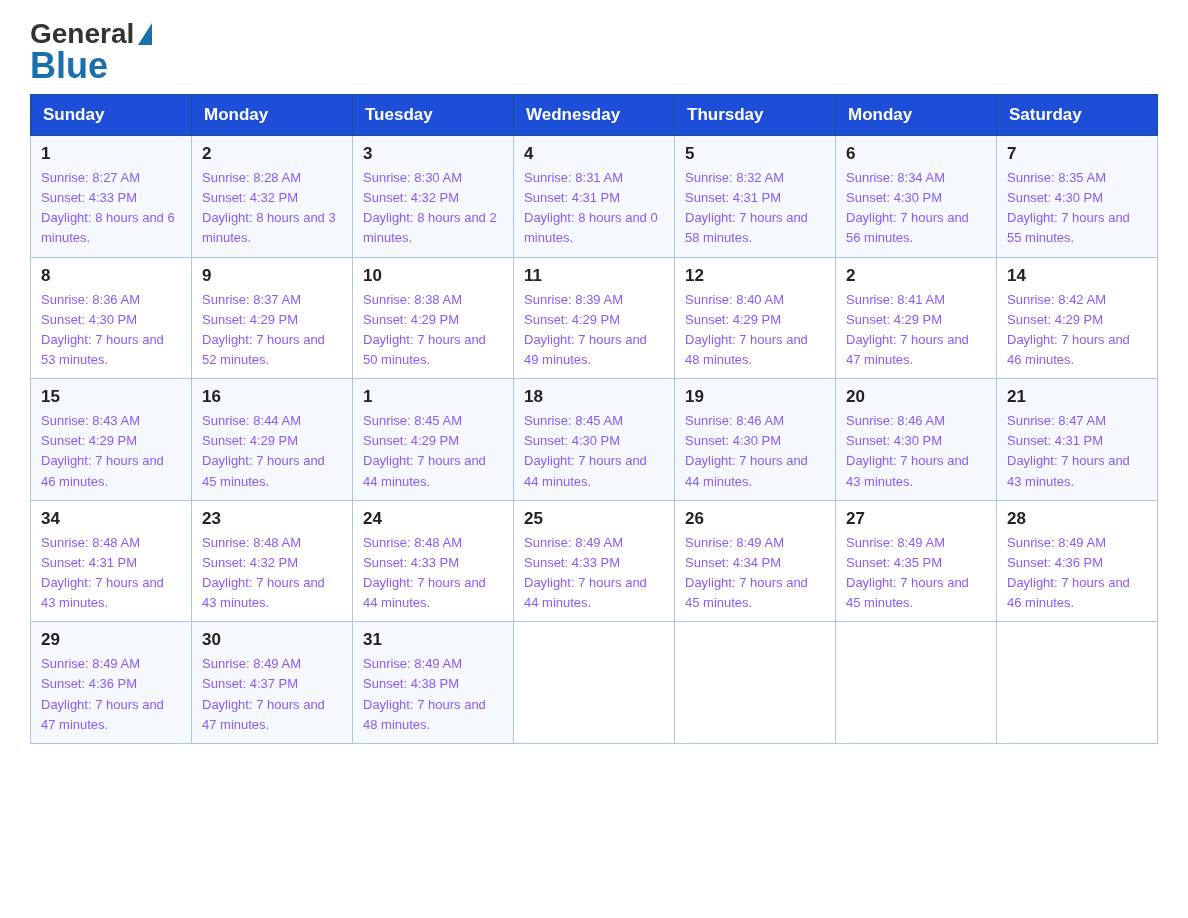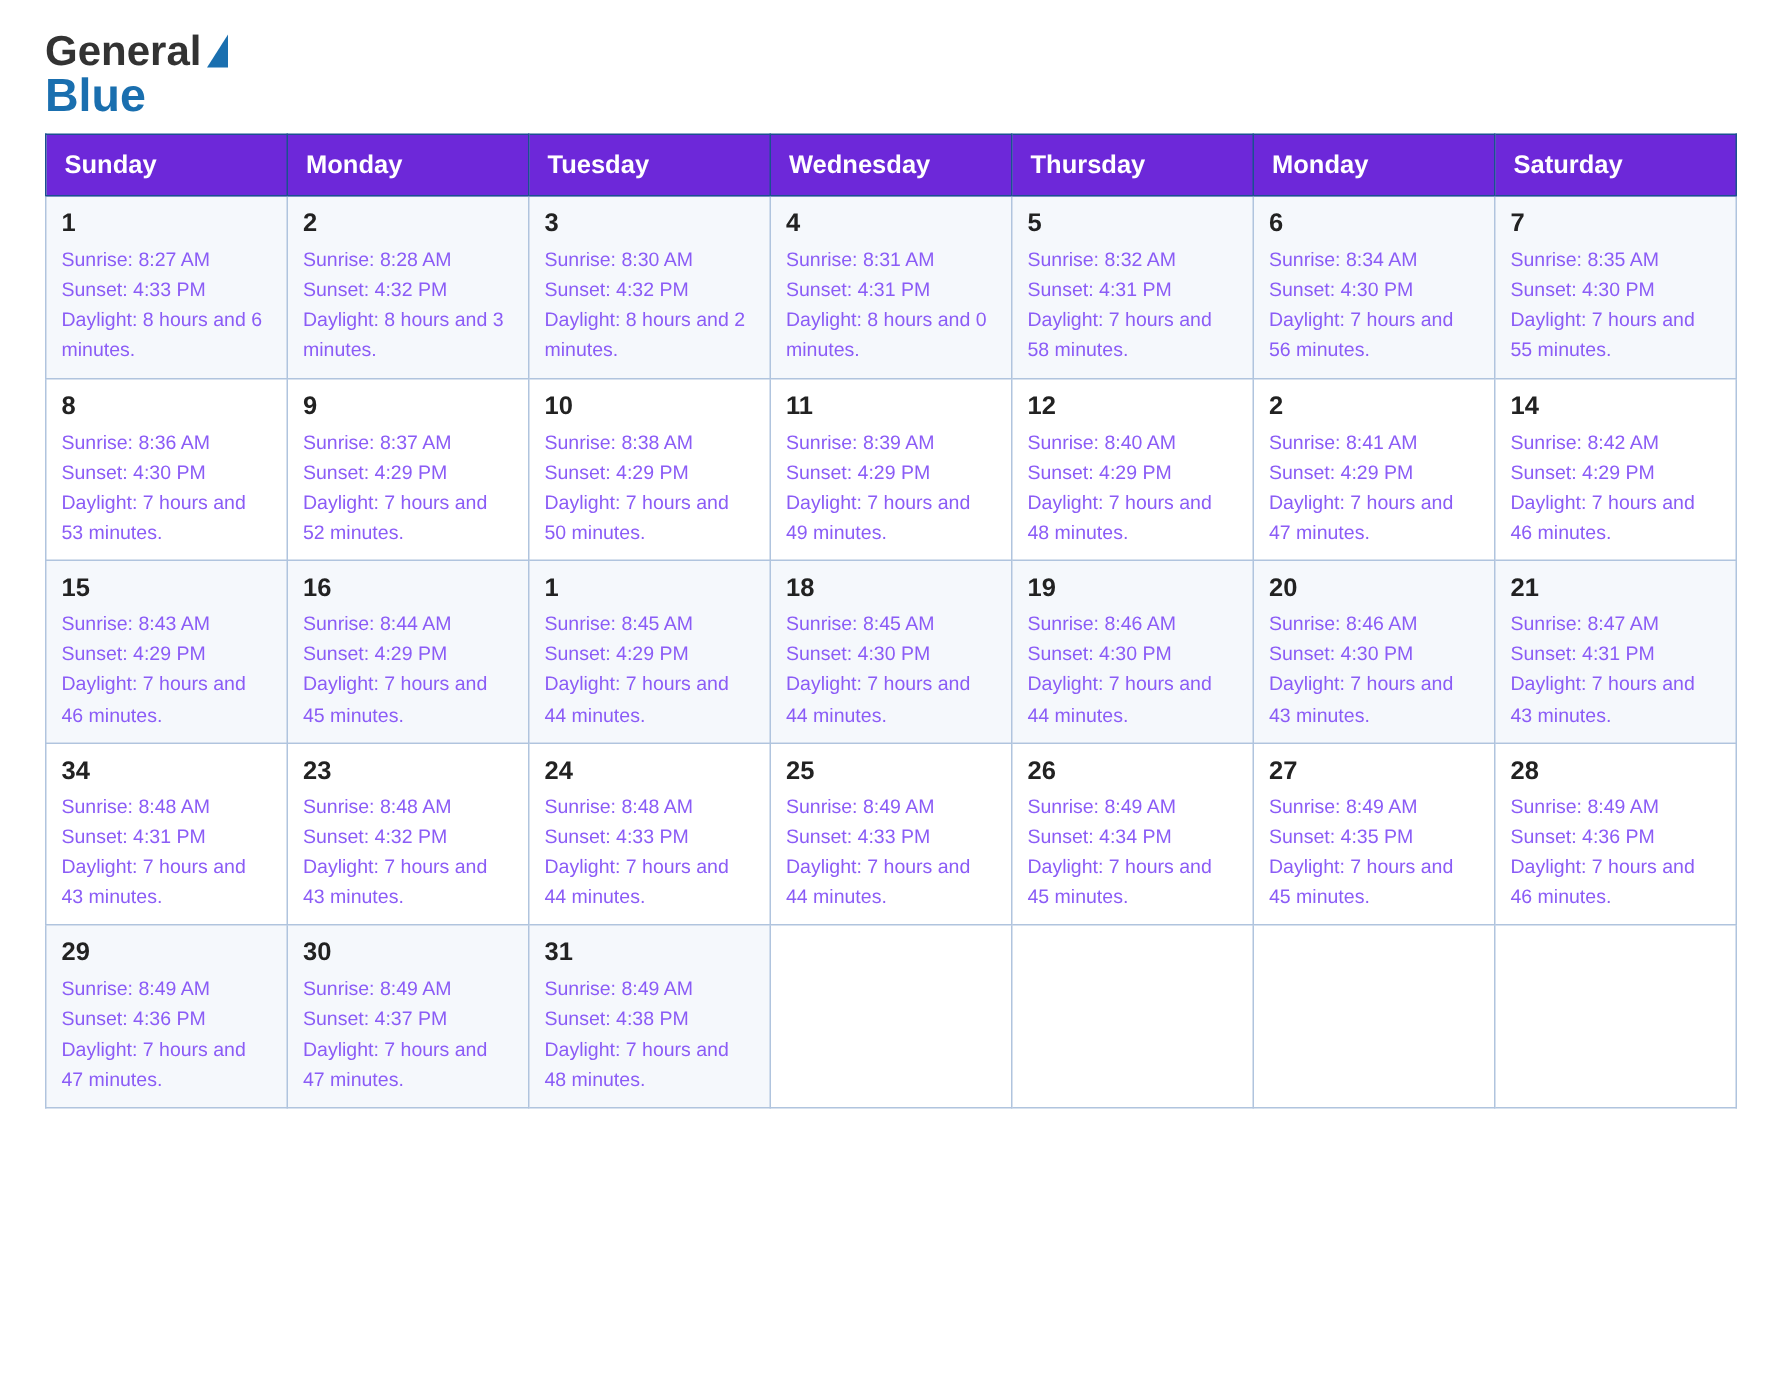--- a/index.html
+++ b/index.html
@@ -22,21 +22,21 @@
       flex-direction: column;
       align-items: flex-start;
     }
     .logo-text-general {
       font-size: 28px;
       font-weight: bold;
       color: #333;
       line-height: 1;
     }
     .logo-text-blue {
-      font-size: 31px;
+      font-size: 36px;
       font-weight: bold;
       color: #1a6faf;
       line-height: 1;
     }
     .logo-row {
       display: flex;
       align-items: center;
     }
     .logo-triangle {
       width: 0;
@@ -60,21 +60,21 @@
       font-weight: normal;
       color: #444;
       margin-top: 4px;
     }
     .calendar {
       width: 100%;
       border-collapse: collapse;
       margin-top: 10px;
     }
     .calendar thead tr {
-      background-color: #6d28d9;
+      background-color: #1d4ed8;
     }
     .calendar thead th {
       color: #fff;
       font-size: 17px;
       font-weight: bold;
       padding: 10px 12px;
       text-align: left;
       border: 1px solid #1a5090;
     }
     .calendar tbody tr {

